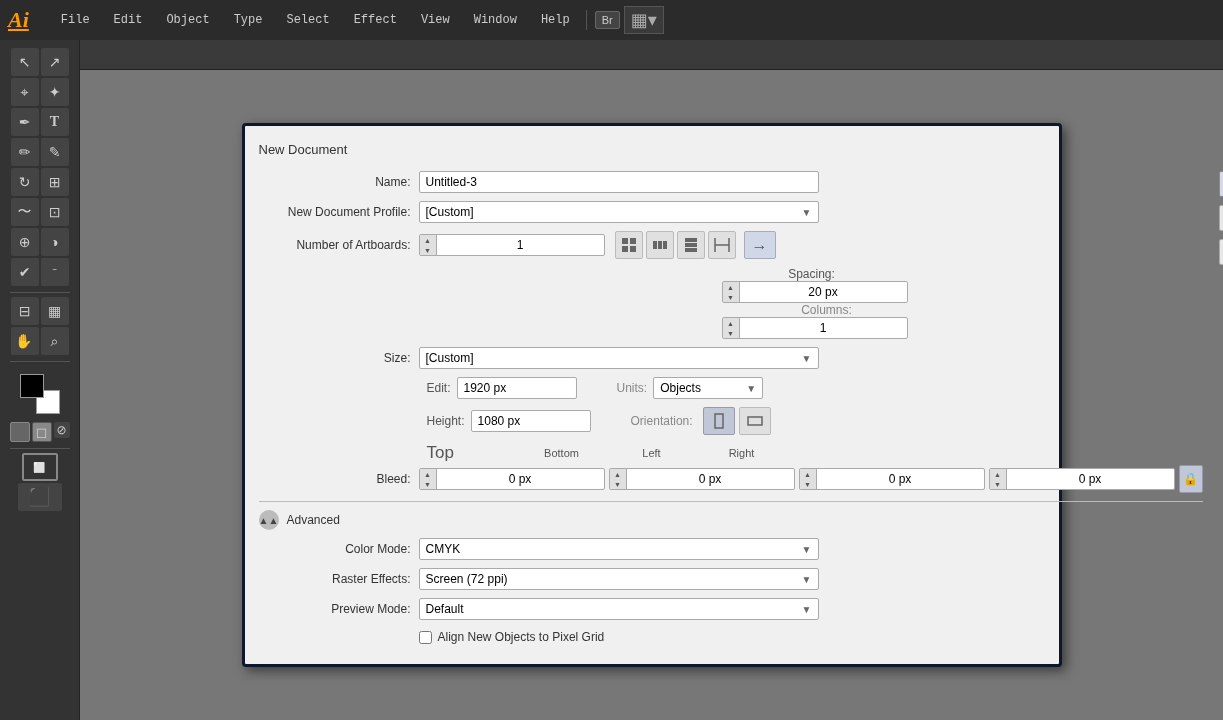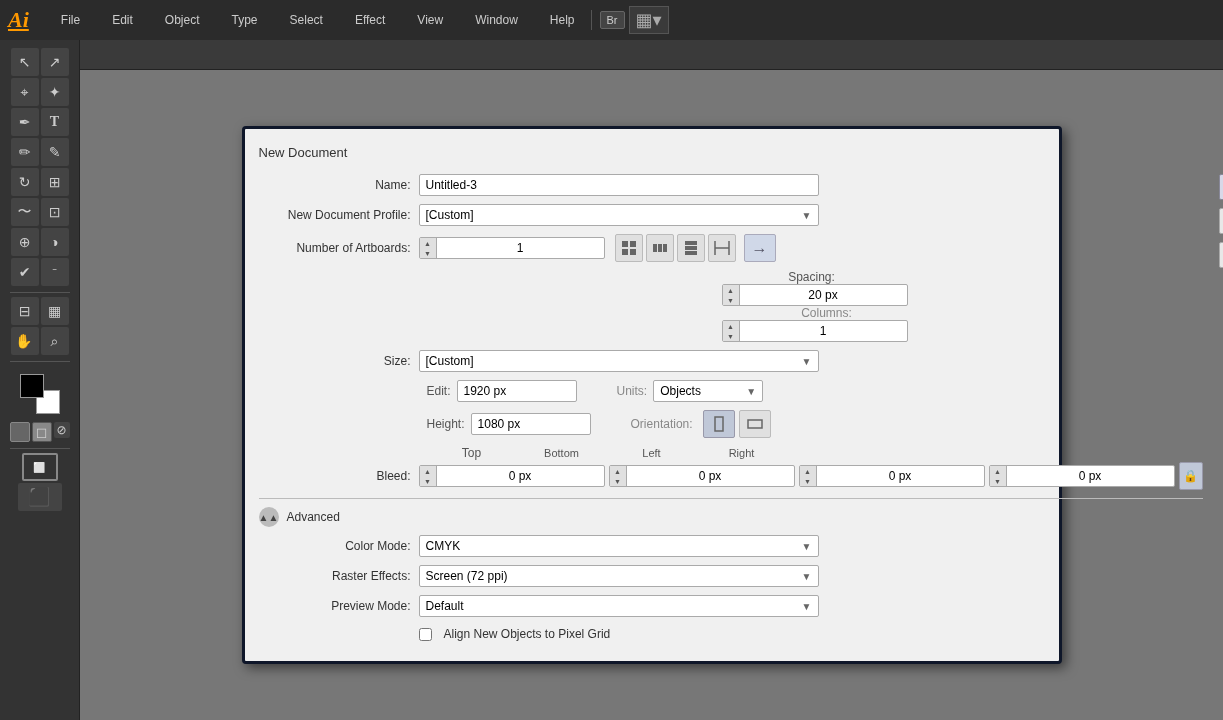--- a/index.html
+++ b/index.html
@@ -27,22 +27,23 @@
       color: #ff9900;
       font-size: 22px;
       font-weight: bold;
       font-style: italic;
       margin-right: 24px;
       font-family: Georgia, serif;
       text-decoration: underline;
     }
     .menu-bar .menu-items {
       display: flex;
-      gap: 16px;
+      gap: 8px;
       align-items: flex-start;
+      font-family: Liberation Mono, monospace;
     }
     .menu-bar .menu-item {
       color: #cccccc;
       font-size: 12px;
       padding: 4px 8px;
       cursor: pointer;
       border-radius: 2px;
     }
     .menu-bar .divider {
       width: 1px;
@@ -367,21 +368,21 @@
       display: flex;
       align-items: center;
       justify-content: space-between;
       cursor: pointer;
     }
 
     
     .checkbox-row {
       display: flex;
       align-items: center;
-      gap: 12px;
+      gap: 6px;
       margin-left: 160px;
       margin-top: 10px;
     }
 
     
     .dialog-btn {
       width: 110px;
       height: 26px;
       background: #e8e8e8;
       border: 1px solid #aaa;
@@ -604,21 +605,21 @@
               <button class="orient-btn">
                 <svg width="16" height="16" viewBox="0 0 16 16">
                     <rect x="1" y="4" width="14" height="8" fill="none" stroke="#666" stroke-width="1.5"></rect>
                   </svg>
               </button>
             </div>
           </div>
 
           <div style="display:flex;align-items:center;margin-bottom:2px;">
             <span style="min-width:168px;"></span>
-            <span class="bleed-col-label" style="min-width:90px;text-align:center;font-size:12px;color:#555;">Top</span>
+            <span class="bleed-col-label" style="min-width:90px;text-align:left;font-size:17px;color:#555;">Top</span>
             <span class="bleed-col-label" style="min-width:90px;text-align:center;font-size:11px;color:#555;">Bottom</span>
             <span class="bleed-col-label" style="min-width:90px;text-align:center;font-size:11px;color:#555;">Left</span>
             <span class="bleed-col-label" style="min-width:90px;text-align:center;font-size:11px;color:#555;">Right</span>
           </div>
 
           <div style="display:flex;align-items:center;margin-bottom:8px;">
             <span class="form-label">Bleed:</span>
             <div class="spinner-input" style="margin-right:4px;">
               <div class="spinner-btns">
                 <button class="spinner-btn">▲</button>

